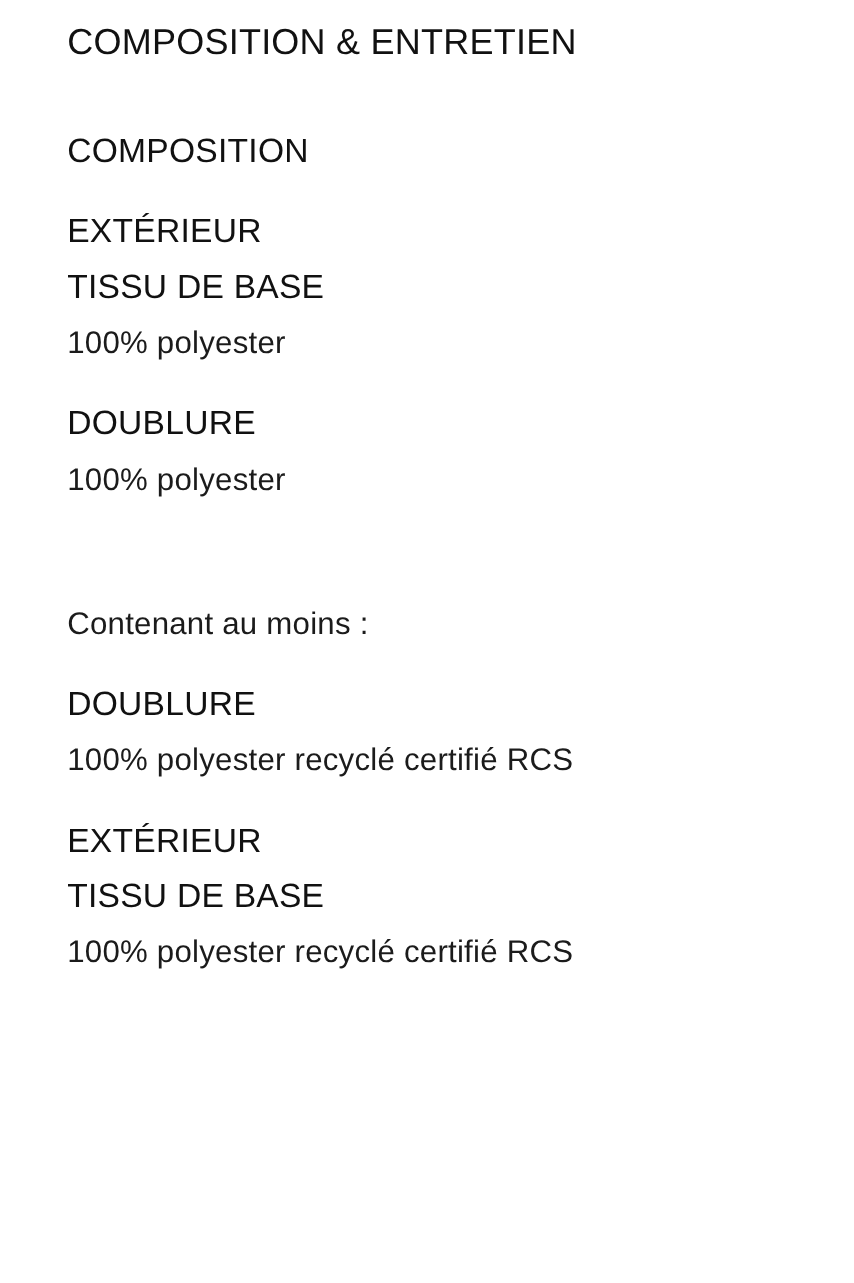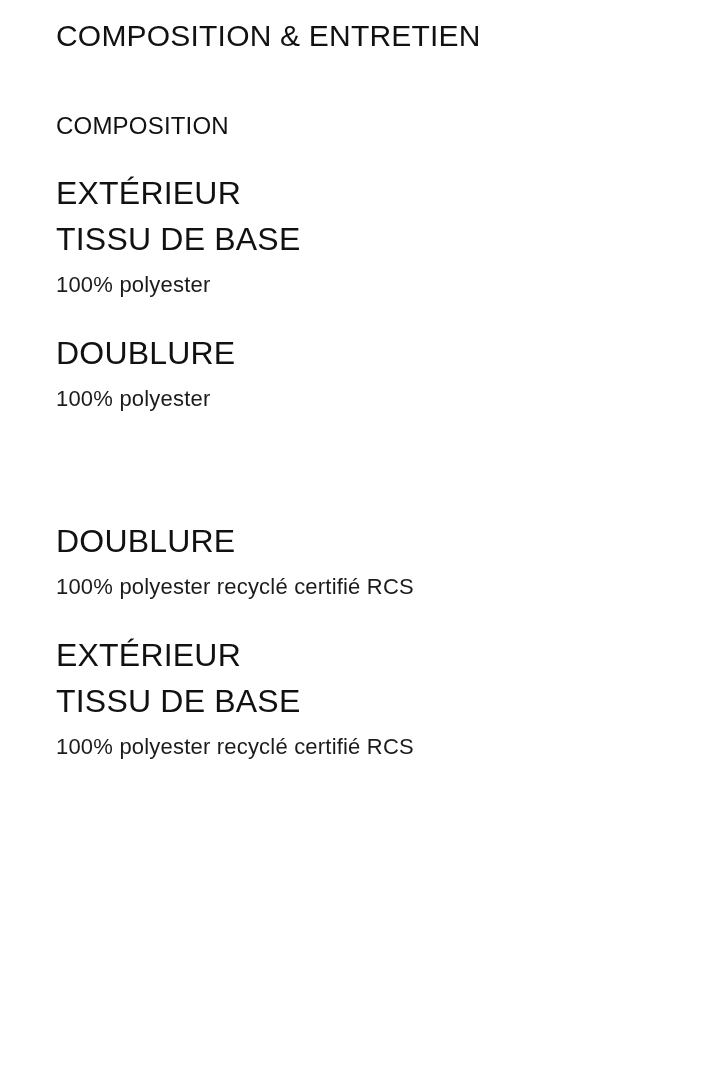--- a/index.html
+++ b/index.html
@@ -31,31 +31,31 @@
     letter-spacing: 0.2px;
   }
   
   .h-main {
     font-size: 30px;
     line-height: 44px;
     color: #111111;
     margin: 0 0 0 0;
   }
   .h-sec {
-    font-size: 24px;
+    font-size: 28px;
     line-height: 44px;
     color: #111111;
   }
   .h-sub {
-    font-size: 32px;
+    font-size: 28px;
     line-height: 46px;
     color: #111111;
   }
   .txt {
-    font-size: 22px;
+    font-size: 26px;
     line-height: 46px;
     color: #1b1b1b;
   }
   .spacer-sm { height: 22px; }
   .spacer-md { height: 46px; }
   .spacer-xl { height: 74px; }
 </style>
 </head>
 <body>
 
@@ -80,20 +80,21 @@
 
     <div class="block">
       <span class="line h-sub">DOUBLURE</span>
       <span class="line txt">100% polyester</span>
     </div>
   </div>
 
   <div class="spacer-xl"></div>
 
   <div class="block">
+    <span class="line txt">Contenant au moins :</span>
 
     <div class="spacer-sm"></div>
 
     <div class="block">
       <span class="line h-sub">DOUBLURE</span>
       <span class="line txt">100% polyester recyclé certifié RCS</span>
     </div>
 
     <div class="spacer-sm"></div>
 

